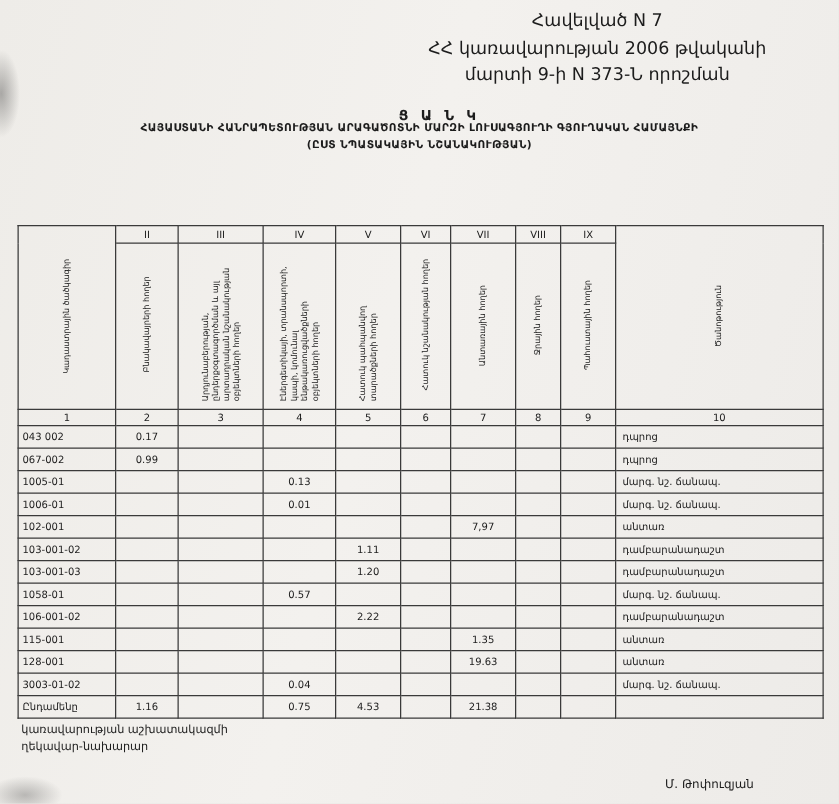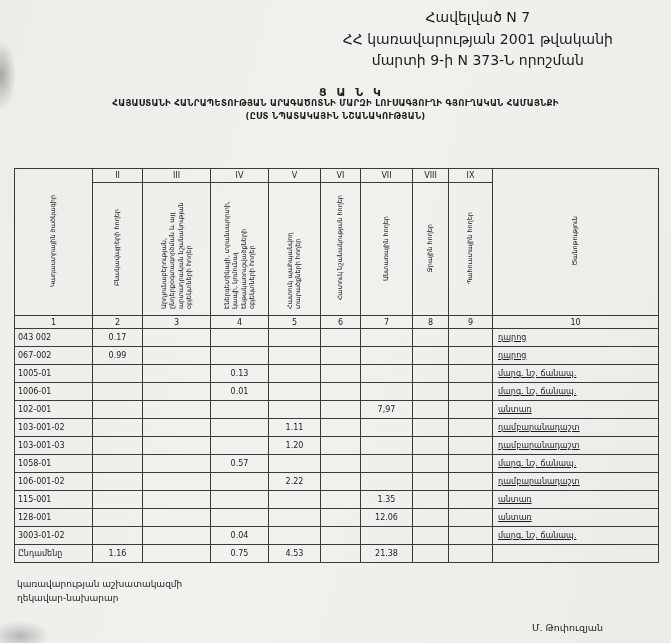--- a/index.html
+++ b/index.html
@@ -30,21 +30,21 @@
     margin: 16px; text-align: center;
     font-size: 11px; font-weight: bold; letter-spacing: 3px;
   }
   .subtitle {
     position: absolute; top: 97px; left: 0; width: 100%;
     text-align: center; font-size: 8.5px; font-weight: bold;
     letter-spacing: .3px; line-height: 1.5;
   }
 
   table.land-table {
-    position: absolute; top: 168px; left: 14px;
+    position: absolute; top: 180px; left: 14px;
     width: 644px; table-layout: fixed;
     border-collapse: collapse;
     font-size: 8px;
     padding-left: 16px;
   }
   .land-table th, .land-table td {
     border: 1px solid #3a3a3a;
     padding: 0 2px;
     font-weight: normal;
     overflow: hidden; white-space: nowrap;
@@ -63,41 +63,41 @@
     transform: rotate(180deg);
     font-size: 6.5px; line-height: 1.3;
     max-height: 122px;
     text-align: left;
   }
   th.num { height: 12px; font-size: 8px; text-align: center; }
 
   .land-table tbody td { height: 17px; }
   td.code   { text-align: left; padding-left: 3px; }
   td.val    { text-align: center; }
-  td.remark { text-align: left; padding-left: 5px; text-decoration: underline; }
+  td.remark { text-align: left; padding-left: 5px; }
 
   .footer-left {
     position: absolute; top: 578px; left: 17px;
     font-size: 9px; line-height: 1.55;
   }
   .signature {
     position: absolute; top: 622px; right: 68px;
     font-size: 9.5px;
   }
 </style>
 </head>
 <body>
 
 <div class="page">
   <div class="artifact a1"></div>
   <div class="artifact a2"></div>
 
   <div class="appendix">
     <div>Հավելված N 7</div>
-    <div>ՀՀ կառավարության 2001 թվականի</div>
+    <div>ՀՀ կառավարության 2006 թվականի</div>
     <div>մարտի 9-ի N 373-Ն որոշման</div>
   </div>
 
   <h1 class="doc-title">Ց Ա Ն Կ</h1>
 
   <div class="subtitle">
     <div>ՀԱՅԱՍՏԱՆԻ ՀԱՆՐԱՊԵՏՈՒԹՅԱՆ ԱՐԱԳԱԾՈՏՆԻ ՄԱՐԶԻ ԼՈՒՍԱԳՅՈՒՂԻ ԳՅՈՒՂԱԿԱՆ ՀԱՄԱՅՆՔԻ</div>
     <div>(ԸՍՏ ՆՊԱՏԱԿԱՅԻՆ ՆՇԱՆԱԿՈՒԹՅԱՆ)</div>
   </div>
 
@@ -271,21 +271,21 @@
           <td class="val"></td>
           <td class="remark">անտառ</td>
         </tr>
         <tr>
           <td class="code">128-001</td>
           <td class="val"></td>
           <td class="val"></td>
           <td class="val"></td>
           <td class="val"></td>
           <td class="val"></td>
-          <td class="val">12.06</td>
+          <td class="val">19.63</td>
           <td class="val"></td>
           <td class="val"></td>
           <td class="remark">անտառ</td>
         </tr>
         <tr>
           <td class="code">3003-01-02</td>
           <td class="val"></td>
           <td class="val"></td>
           <td class="val">0.04</td>
           <td class="val"></td>

